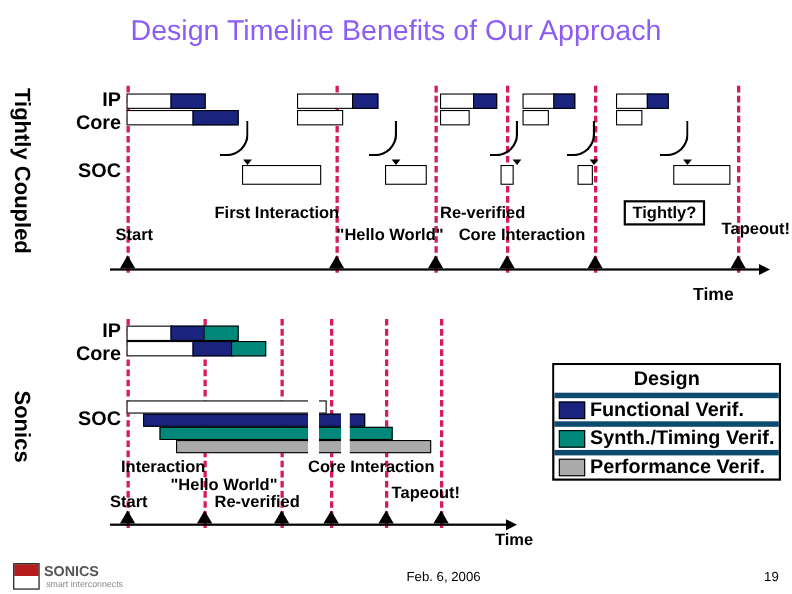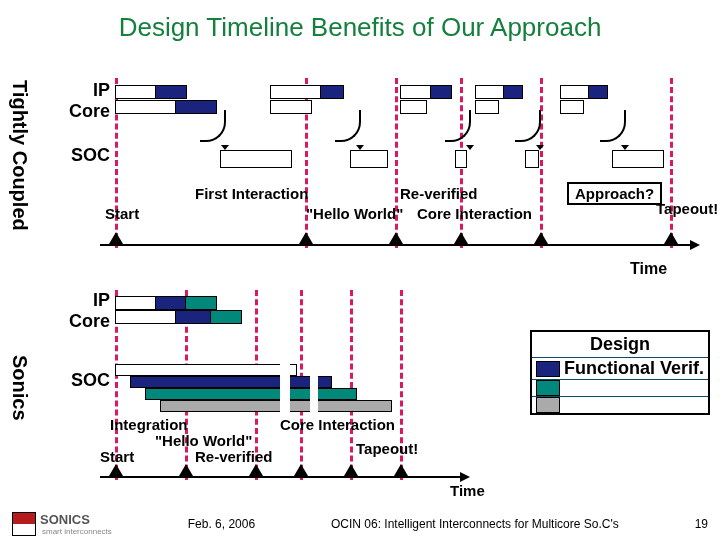--- a/index.html
+++ b/index.html
@@ -9,21 +9,21 @@
     height: 540px;
     font-family: Arial, sans-serif;
     background: #fff;
     position: relative;
     overflow: hidden;
   }
   .title {
     text-align: center;
     font-size: 26px;
     padding-top: 12px;
-    color: #15803d;
+    color: #8b5cf6;
   }
   .side-label {
     position: absolute;
     writing-mode: vertical-rl;
     text-orientation: mixed;
     font-weight: bold;
     font-size: 20px;
     left: 8px;
   }
   .side-label.tc { top: 80px; }
@@ -81,21 +81,21 @@
     position: absolute;
     right: 10px;
     top: 330px;
     border: 2px solid #000;
     background: #fff;
     font-size: 18px;
     font-weight: bold;
   }
   .legend div {
     padding: 2px 10px;
-    border-bottom: 1px solid #0c4a6e;
+    border-bottom: 5px solid #0c4a6e;
     text-align: center;
   }
   .legend .design { background: #fff; }
   .legend-row { display:flex; align-items:center; gap:4px; padding:0 4px !important;}
   .legend-swatch { width:22px; height:14px; border:1px solid #000; display:inline-block;}
   .emubox {
     position: absolute;
     border: 2px solid #000;
     background: #fff;
     font-weight: bold;
@@ -205,21 +205,21 @@
 <div class="marker" style="left:389px; top:232px;"></div>
 <div class="marker" style="left:454px; top:232px;"></div>
 <div class="marker" style="left:534px; top:232px;"></div>
 <div class="marker" style="left:664px; top:232px;"></div>
 
 <div class="lbl" style="left:105px; top:205px;">Start</div>
 <div class="lbl" style="left:195px; top:185px;">First Interaction</div>
 <div class="lbl" style="left:306px; top:205px;">"Hello World"</div>
 <div class="lbl" style="left:400px; top:185px;">Re-verified</div>
 <div class="lbl" style="left:417px; top:205px;">Core Interaction</div>
-<div class="emubox" style="left:567px; top:182px;">Approach?</div>
+<div class="emubox" style="left:567px; top:182px;">Tightly?</div>
 <div class="lbl" style="left:656px; top:200px;">Tapeout!</div>
 <div class="lbl" style="left:630px; top:260px; font-size:16px;">Time</div>
 
 <div class="row-label" style="left:50px; top:290px;">IP Core</div>
 <div class="row-label" style="left:50px; top:370px;">SOC</div>
 
 <div class="vline" style="left:115px; top:290px; height:190px;"></div>
 <div class="vline" style="left:185px; top:290px; height:190px;"></div>
 <div class="vline" style="left:255px; top:290px; height:190px;"></div>
 <div class="vline" style="left:300px; top:290px; height:190px;"></div>
@@ -244,45 +244,46 @@
 <div class="axis" style="left:100px; top:476px; width:360px;"></div>
 <div class="arrowhead" style="left:460px; top:472px;"></div>
 <div class="marker" style="left:109px; top:464px;"></div>
 <div class="marker" style="left:179px; top:464px;"></div>
 <div class="marker" style="left:249px; top:464px;"></div>
 <div class="marker" style="left:294px; top:464px;"></div>
 <div class="marker" style="left:344px; top:464px;"></div>
 <div class="marker" style="left:394px; top:464px;"></div>
 
 <div class="lbl" style="left:100px; top:448px;">Start</div>
-<div class="lbl" style="left:110px; top:416px;">Integration</div>
+<div class="lbl" style="left:110px; top:416px;">Interaction</div>
 <div class="lbl" style="left:155px; top:432px;">"Hello World"</div>
 <div class="lbl" style="left:195px; top:448px;">Re-verified</div>
 <div class="lbl" style="left:280px; top:416px;">Core Interaction</div>
 <div class="lbl" style="left:356px; top:440px;">Tapeout!</div>
 <div class="lbl" style="left:450px; top:482px; font-size:15px;">Time</div>
 
 <div class="legend">
   <div class="design">Design</div>
   <div class="legend-row">
     <span class="legend-swatch" style="background:#1a237e;"></span>
     <span>Functional Verif.</span>
   </div>
   <div class="legend-row">
     <span class="legend-swatch" style="background:#00897b;"></span>
+    <span>Synth./Timing Verif.</span>
   </div>
   <div class="legend-row" style="border-bottom:none;">
     <span class="legend-swatch" style="background:#aaa;"></span>
+    <span>Performance Verif.</span>
   </div>
 </div>
 
 <div class="footer">
   <div class="logo">
     <div class="logo-mark"></div>
     <div>
       <div class="logo-text">SONICS</div>
       <div class="logo-sub">smart interconnects</div>
     </div>
   </div>
   <div>Feb. 6, 2006</div>
-  <div>OCIN 06: Intelligent Interconnects for Multicore So.C's</div>
   <div>19</div>
 </div>
 
 </body></html>

